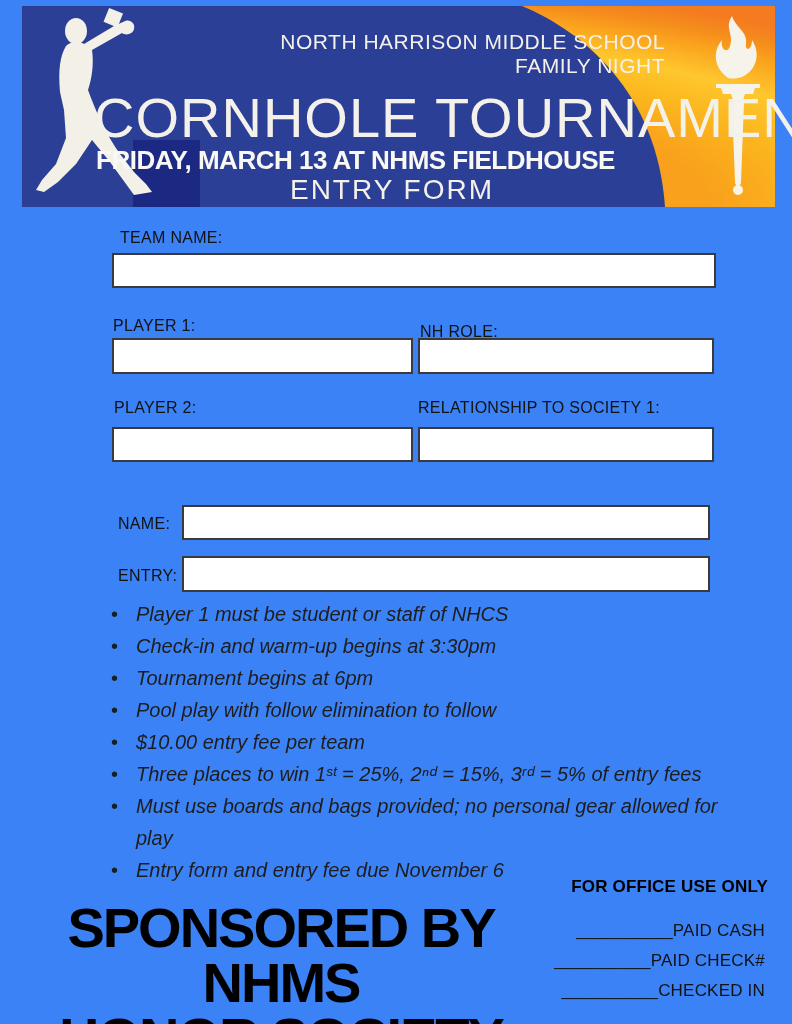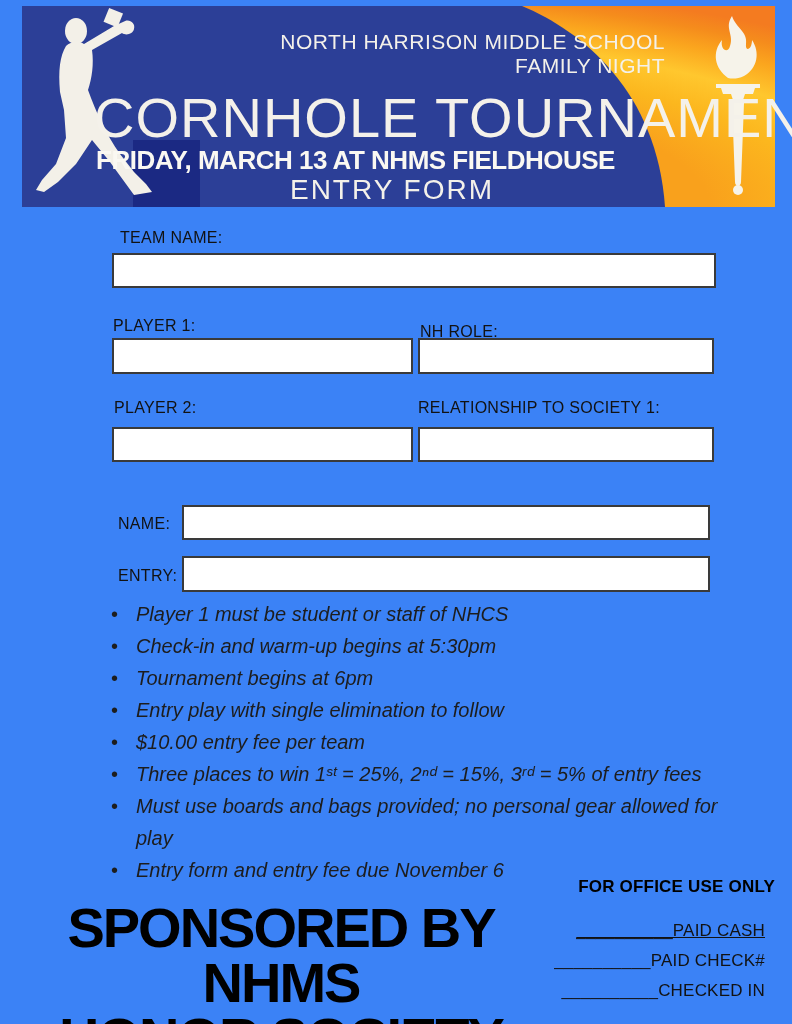--- a/index.html
+++ b/index.html
@@ -51,21 +51,21 @@
     color:#1d1d1d; font-size:20px; font-style:italic; line-height:32px;
   }
   .rules li{position:relative; padding-left:27px;}
   .rules li::before{
     content:"\2022"; position:absolute; left:2px; top:0;
     font-style:normal; font-size:20px;
   }
 
   
   .office-head{
-    position:absolute; top:877px; right:17px; color:#000;
+    position:absolute; top:877px; right:24px; color:#000;
     font-size:17px; font-weight:700; letter-spacing:.2px;
   }
   .office-line{
     position:absolute; right:27px; color:#121212; font-size:17px;
     letter-spacing:.2px;
   }
 
   
   .sponsor{
     position:absolute; left:10px; top:900px; width:542px; text-align:center;
@@ -158,31 +158,31 @@
   <input class="fbox" style="left: 418px; top: 427px; width: 296px; height: 35px;" type="text" value="">
 
   <div class="flabel" style="left:118px; top:515px;">NAME:</div>
   <input class="fbox" style="left: 182px; top: 505px; width: 528px; height: 35px;" type="text" value="">
 
   <div class="flabel" style="left:118px; top:567px;">ENTRY:</div>
   <input class="fbox" style="left: 182px; top: 556px; width: 528px; height: 36px;" type="text" value="">
 
   <ul class="rules">
     <li>Player 1 must be student or staff of NHCS</li>
-    <li>Check-in and warm-up begins at 5:30pm</li>
+    <li>Check-in and warm-up begins at 3:30pm</li>
     <li>Tournament begins at 6pm</li>
-    <li>Entry play with single elimination to follow</li>
+    <li>Pool play with follow elimination to follow</li>
     <li>$10.00 entry fee per team</li>
     <li>Three places to win 1ˢᵗ = 25%, 2ⁿᵈ = 15%, 3ʳᵈ = 5% of entry fees</li>
     <li>Must use boards and bags provided; no personal gear allowed for play</li>
     <li>Entry form and entry fee due November 6</li>
   </ul>
 
   <div class="office-head">FOR OFFICE USE ONLY</div>
-  <div class="office-line" style="top:921px;text-decoration:underline;">__________PAID CASH</div>
+  <div class="office-line" style="top:921px;">__________PAID CASH</div>
   <div class="office-line" style="top:951px;">__________PAID CHECK#</div>
   <div class="office-line" style="top:981px;text-align:right;">__________CHECKED IN</div>
 
   <div class="sponsor">
     <div>SPONSORED BY NHMS</div>
     <div>HONOR SOCIETY</div>
   </div>
 
 </div>
 

